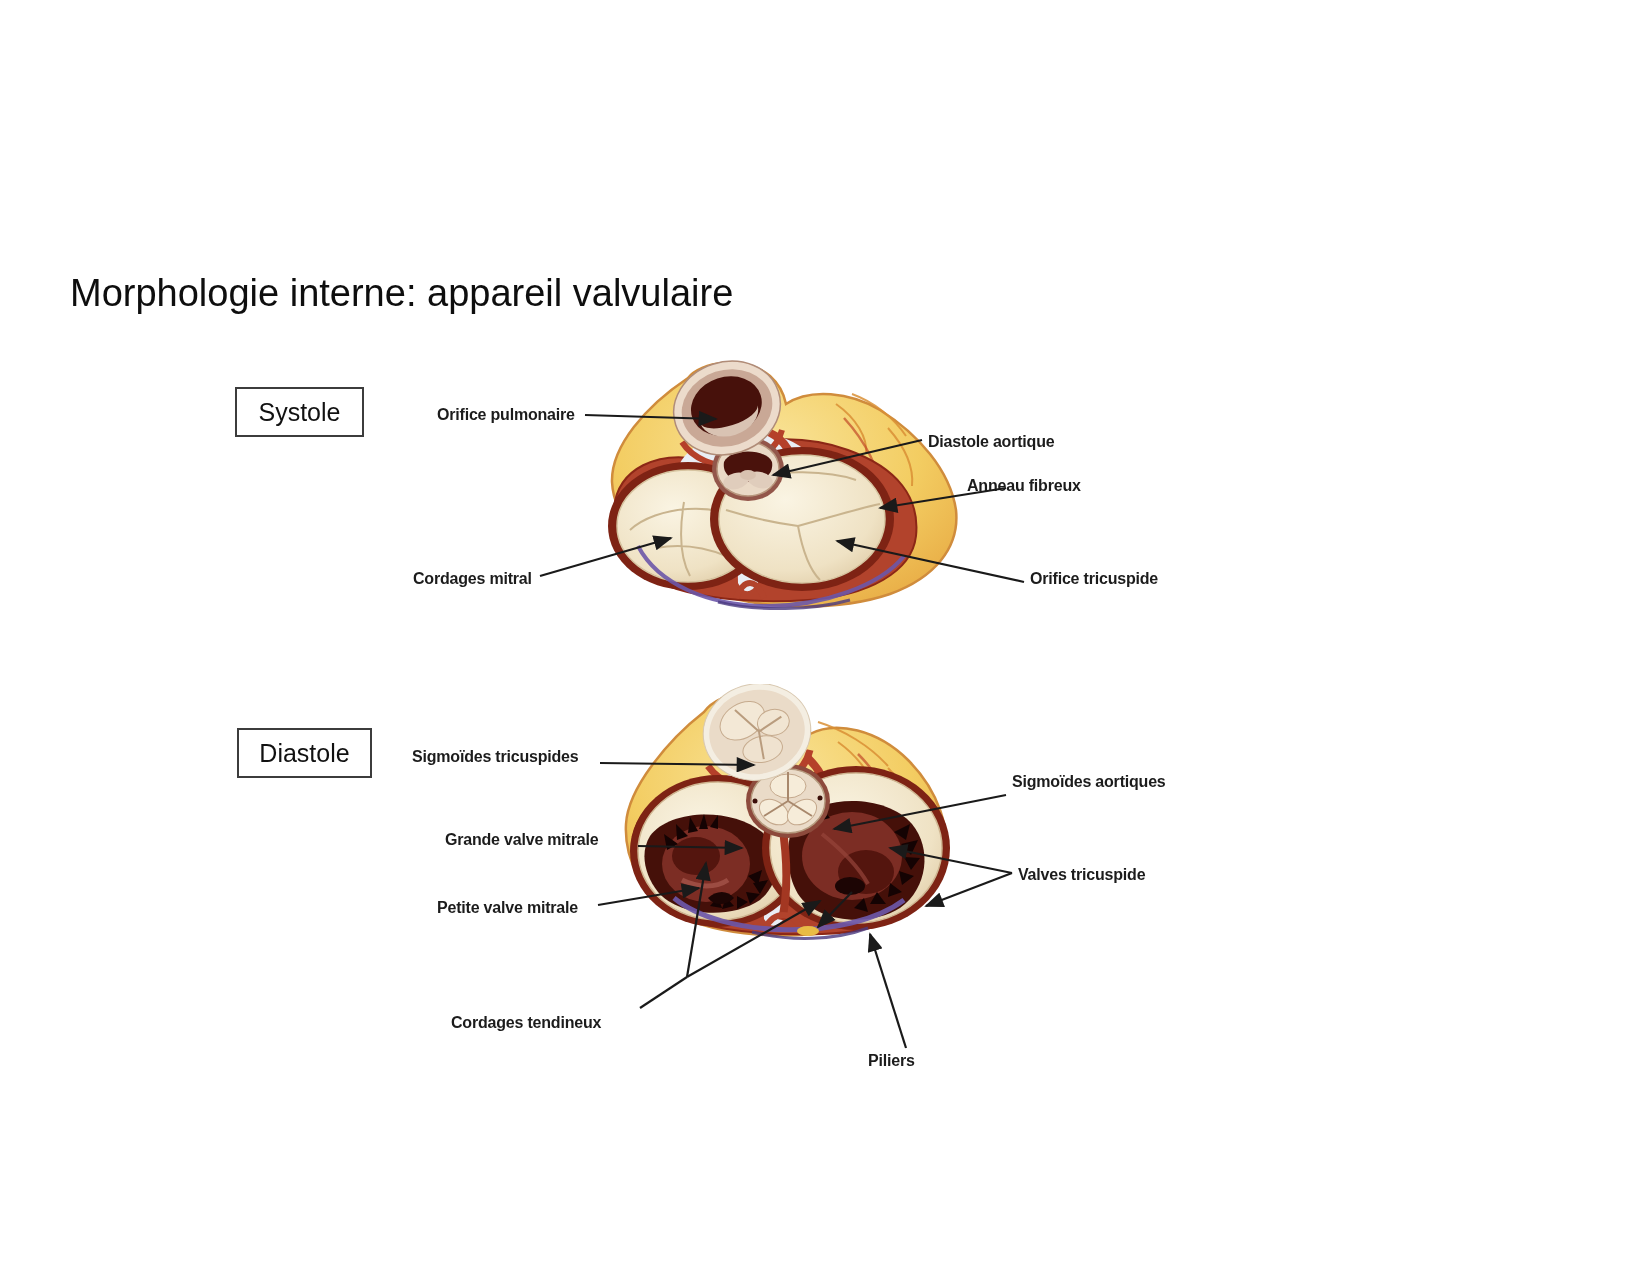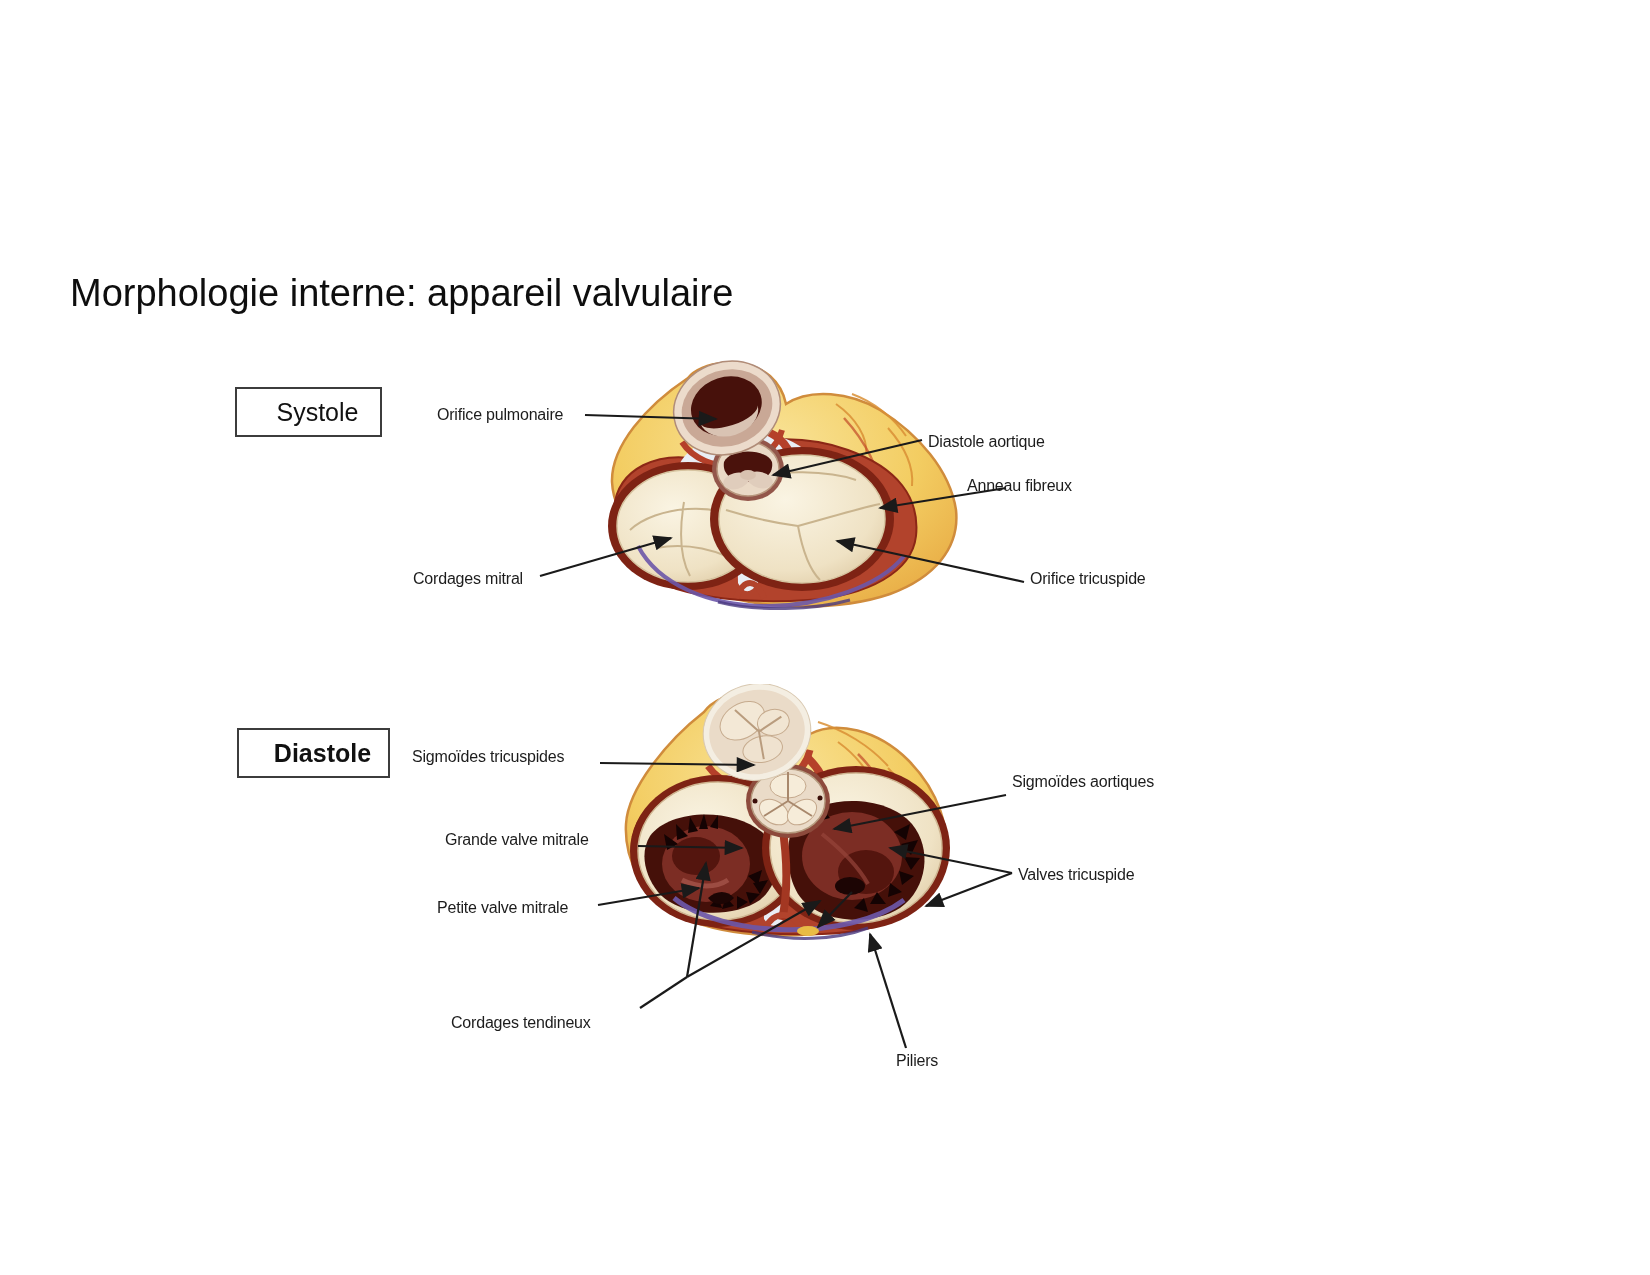--- a/index.html
+++ b/index.html
@@ -2,24 +2,24 @@
 <html><head>
 <meta charset="utf-8">
 <style>
   html,body{margin:0;padding:0;background:#ffffff;}
   .slide{position:relative;width:1650px;height:1275px;background:#ffffff;overflow:hidden;
          font-family:"Liberation Sans",sans-serif;margin-top:36px;}
   .title{position:absolute;left:70px;top:236px;margin:0;font-size:38px;font-weight:400;
          color:#0e0e0e;letter-spacing:0;white-space:nowrap;}
   .tagbox{position:absolute;border:2px solid #3c3c3c;background:#ffffff;
           display:flex;align-items:center;justify-content:center;
-          font-size:25px;color:#111;padding-left:18px;}
+          font-size:25px;color:#111;}
   .tag-systole{left:235px;top:351px;width:125px;height:46px;}
-  .tag-diastole{left:237px;top:692px;width:131px;height:46px;font-weight:bold;}
-  .lbl{position:absolute;font-size:16px;font-weight:400;color:#1c1c1c;
+  .tag-diastole{left:237px;top:692px;width:131px;height:46px;}
+  .lbl{position:absolute;font-size:16px;font-weight:700;color:#1c1c1c;
        letter-spacing:-0.2px;white-space:nowrap;line-height:1.1;}
   svg.layer{position:absolute;}
   .arrows{left:0;top:0;}
 </style>
 </head>
 <body>
 
 <div class="slide">
 
   <h1 class="title">Morphologie interne: appareil valvulaire</h1>
@@ -36,21 +36,21 @@
   <div class="lbl" style="left:967px;top:441px">Anneau fibreux</div>
   <div class="lbl" style="left:413px;top:534px">Cordages mitral</div>
   <div class="lbl" style="left:1030px;top:534px">Orifice tricuspide</div>
 
   <div class="lbl" style="left:412px;top:712px">Sigmoïdes tricuspides</div>
   <div class="lbl" style="left:1012px;top:737px">Sigmoïdes aortiques</div>
   <div class="lbl" style="left:445px;top:795px">Grande valve mitrale</div>
   <div class="lbl" style="left:1018px;top:830px">Valves tricuspide</div>
   <div class="lbl" style="left:437px;top:863px">Petite valve mitrale</div>
   <div class="lbl" style="left:451px;top:978px">Cordages tendineux</div>
-  <div class="lbl" style="left:896px;top:1016px">Piliers</div>
+  <div class="lbl" style="left:868px;top:1016px">Piliers</div>
 
   <svg class="layer" style="left:598px;top:322px" width="372" height="258" viewBox="0 0 372 258">
     <defs>
       <radialGradient id="fat1" cx="45%" cy="35%" r="80%">
         <stop offset="0%" stop-color="#f9e49a"></stop>
           <stop offset="55%" stop-color="#f3cd62"></stop>
           <stop offset="100%" stop-color="#e6a53f"></stop>
       </radialGradient>
       <radialGradient id="cream1" cx="40%" cy="35%" r="85%">
         <stop offset="0%" stop-color="#faf4e3"></stop>

